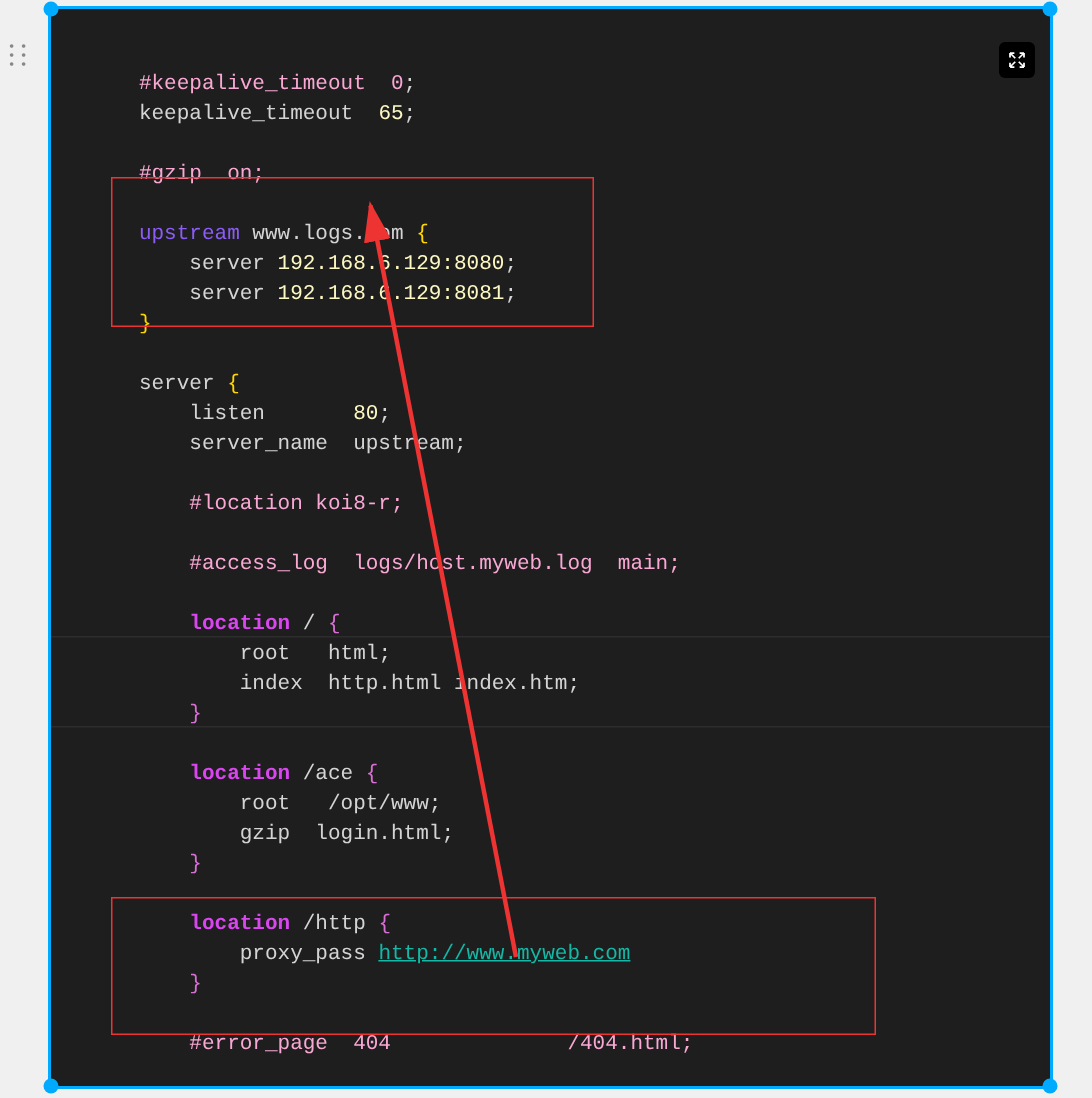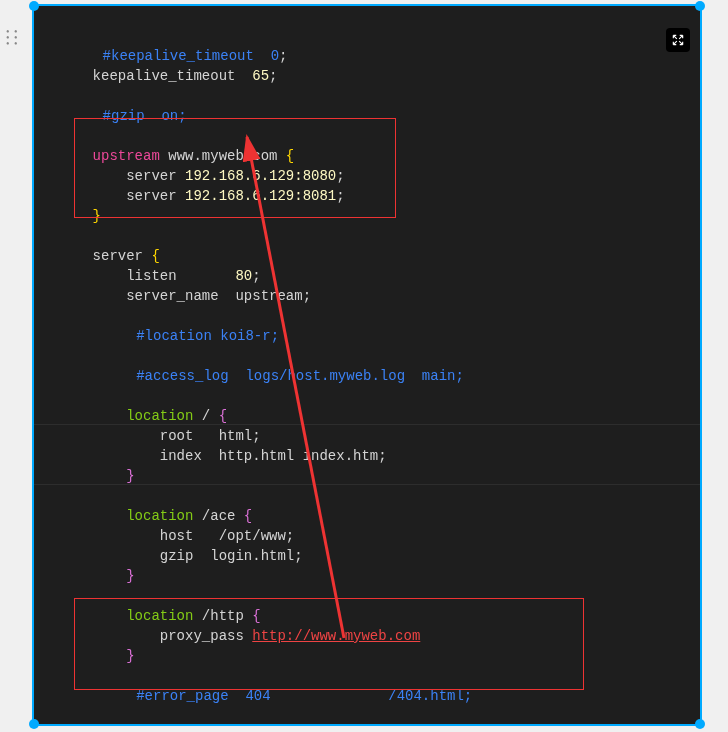--- a/index.html
+++ b/index.html
@@ -59,24 +59,24 @@
     position:absolute;
     left:25px;
     top:20px;
     right:10px;
     font-family:Consolas, "Courier New", monospace;
     font-size:14px;
     line-height:20px;
     color:#d4d4d4;
     white-space:pre;
   }
-  .c-comment{color:#3b82f6;margin-left:10px;}
-  .c-kw{color:#84cc16;}   
-  .c-plain{color:#ec4899;}
-  .c-url{color:#ef4444;text-decoration:underline;}
+  .c-comment{color:#f9a8d4;}
+  .c-kw{color:#d946ef;font-weight:bold;}   
+  .c-plain{color:#8b5cf6;}
+  .c-url{color:#14b8a6;text-decoration:underline;}
   .c-num{color:#fef9c3;}
   .c-punct{color:#ffd700;}
   .c-br{color:#da70d6;}
 
   .redbox{
     position:absolute;
     border:1px solid #e33;
     background:transparent;
     pointer-events:none;
   }
@@ -119,40 +119,40 @@
 
     <div class="guide" style="left:0;right:0;top:418px;"></div>
     <div class="guide" style="left:0;right:0;top:478px;"></div>
 
     <div class="code">
 <span>    <span class="c-comment">#keepalive_timeout  0</span><span>;</span></span>
 <span>    <span>keepalive_timeout  </span><span class="c-num">65</span><span>;</span></span>
 
 <span>    <span class="c-comment">#gzip  on;</span></span>
 
-<span>    <span class="c-plain">upstream</span><span> www.myweb.com </span><span class="c-punct">{</span></span>
+<span>    <span class="c-plain">upstream</span><span> www.logs.com </span><span class="c-punct">{</span></span>
 <span>    <span>    server </span><span class="c-num">192.168.6.129:8080</span><span>;</span></span>
 <span>    <span>    server </span><span class="c-num">192.168.6.129:8081</span><span>;</span></span>
 <span>    <span class="c-punct">}</span></span>
 
 <span>    <span>server</span><span class="c-punct"> {</span></span>
 <span>    <span>    listen       </span><span class="c-num">80</span><span>;</span></span>
 <span>    <span>    server_name  upstream</span><span>;</span></span>
 
 <span>    <span class="c-comment">    #location koi8-r;</span></span>
 
 <span>    <span class="c-comment">    #access_log  logs/host.myweb.log  main;</span></span>
 
 <span>    <span class="c-kw">    location</span><span> / </span><span class="c-br">{</span></span>
 <span>    <span>        root   html</span><span>;</span></span>
 <span>    <span>        index  http.html index.htm</span><span>;</span></span>
 <span>    <span class="c-br">    }</span></span>
 
 <span>    <span class="c-kw">    location</span><span> /ace </span><span class="c-br">{</span></span>
-<span>    <span>        host   /opt/www</span><span>;</span></span>
+<span>    <span>        root   /opt/www</span><span>;</span></span>
 <span>    <span>        gzip  login.html</span><span>;</span></span>
 <span>    <span class="c-br">    }</span></span>
 
 <span>    <span class="c-kw">    location</span><span> /http </span><span class="c-br">{</span></span>
 <span>    <span>        proxy_pass </span><span class="c-url">http://www.myweb.com</span></span>
 <span>    <span class="c-br">    }</span></span>
 
 <span>    <span class="c-comment">    #error_page  404              /404.html;</span></span>
     </div>
 

